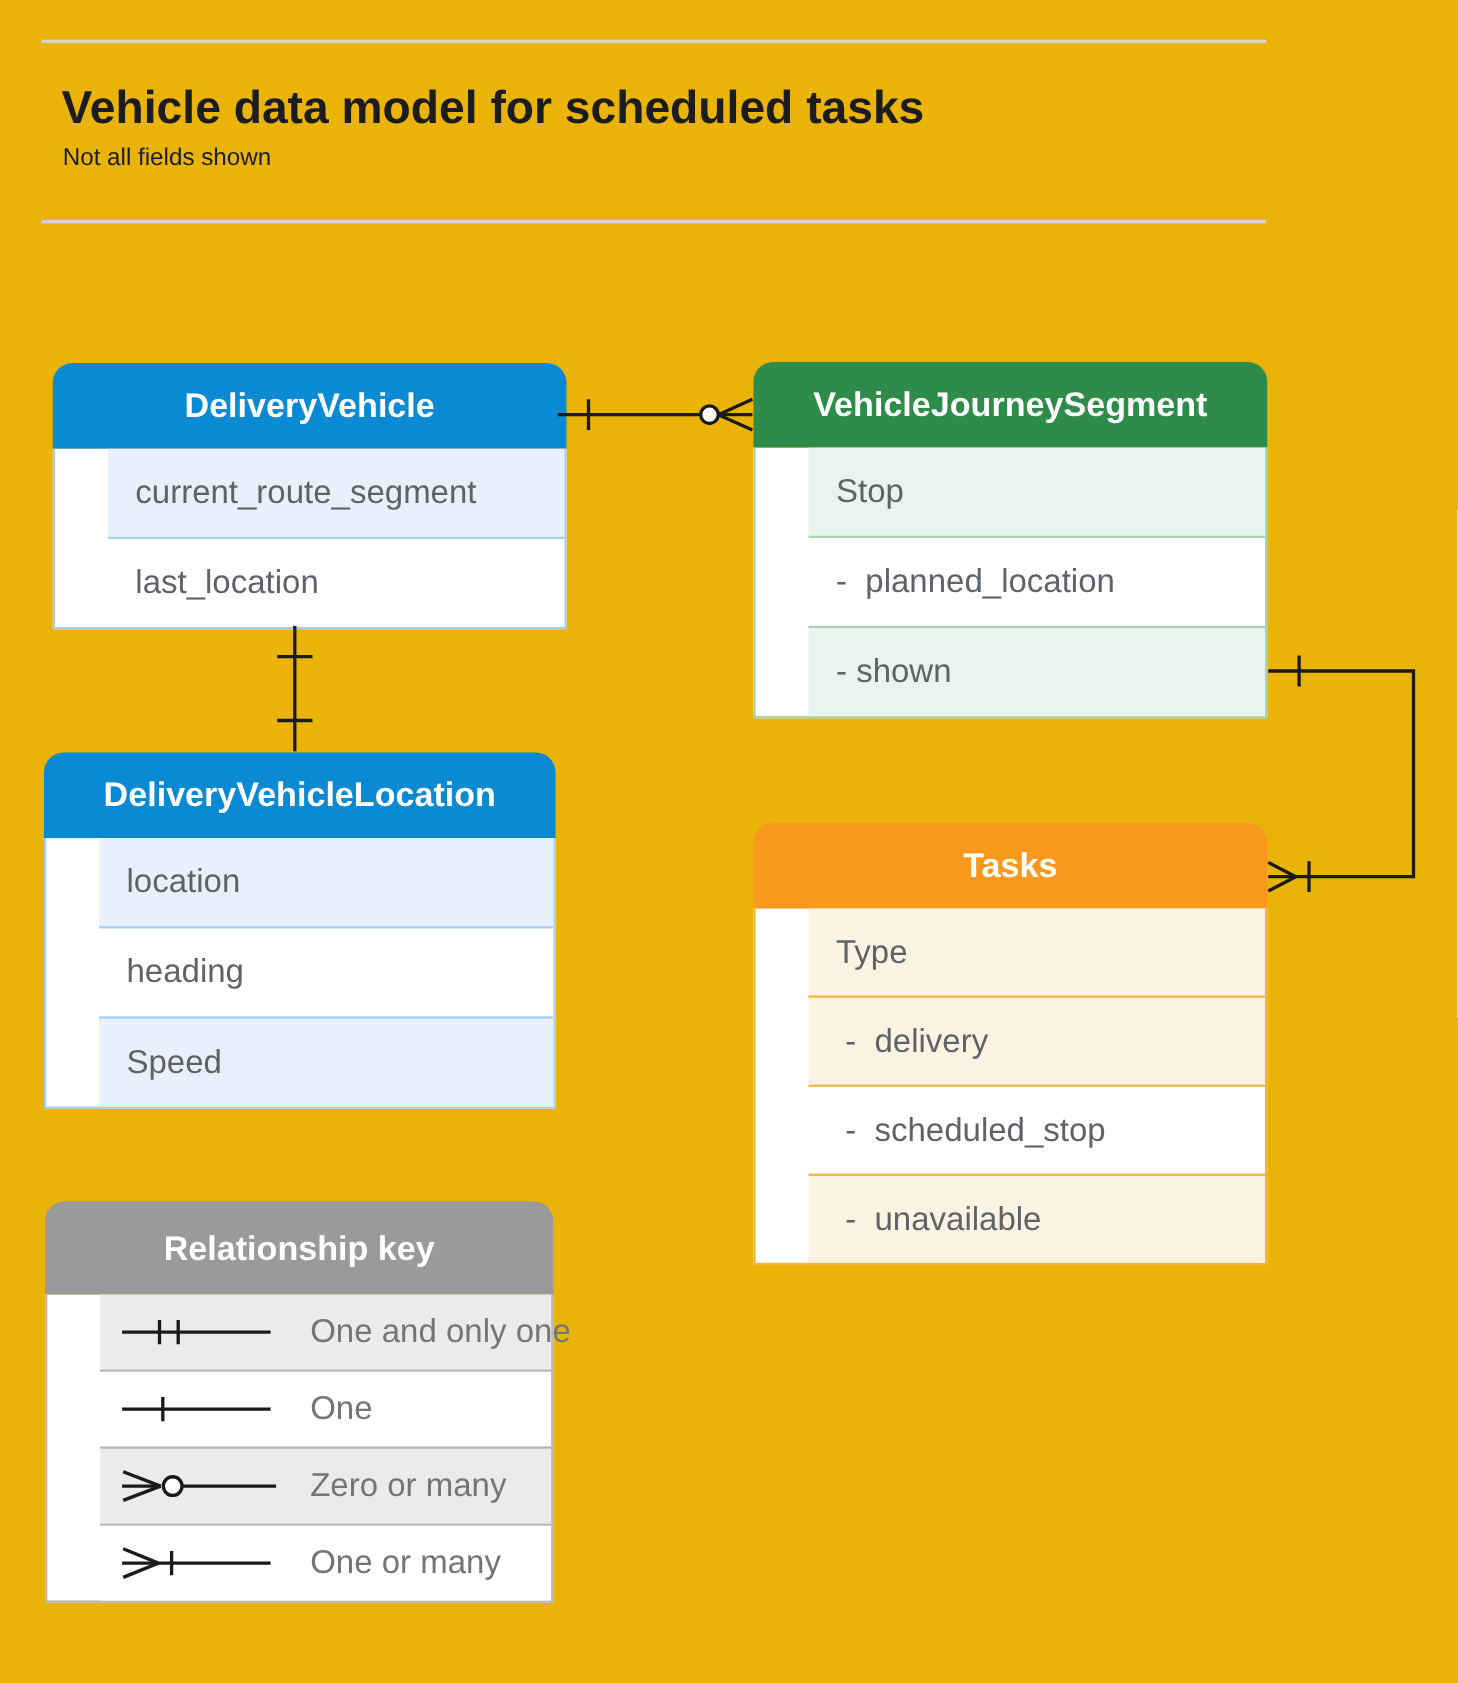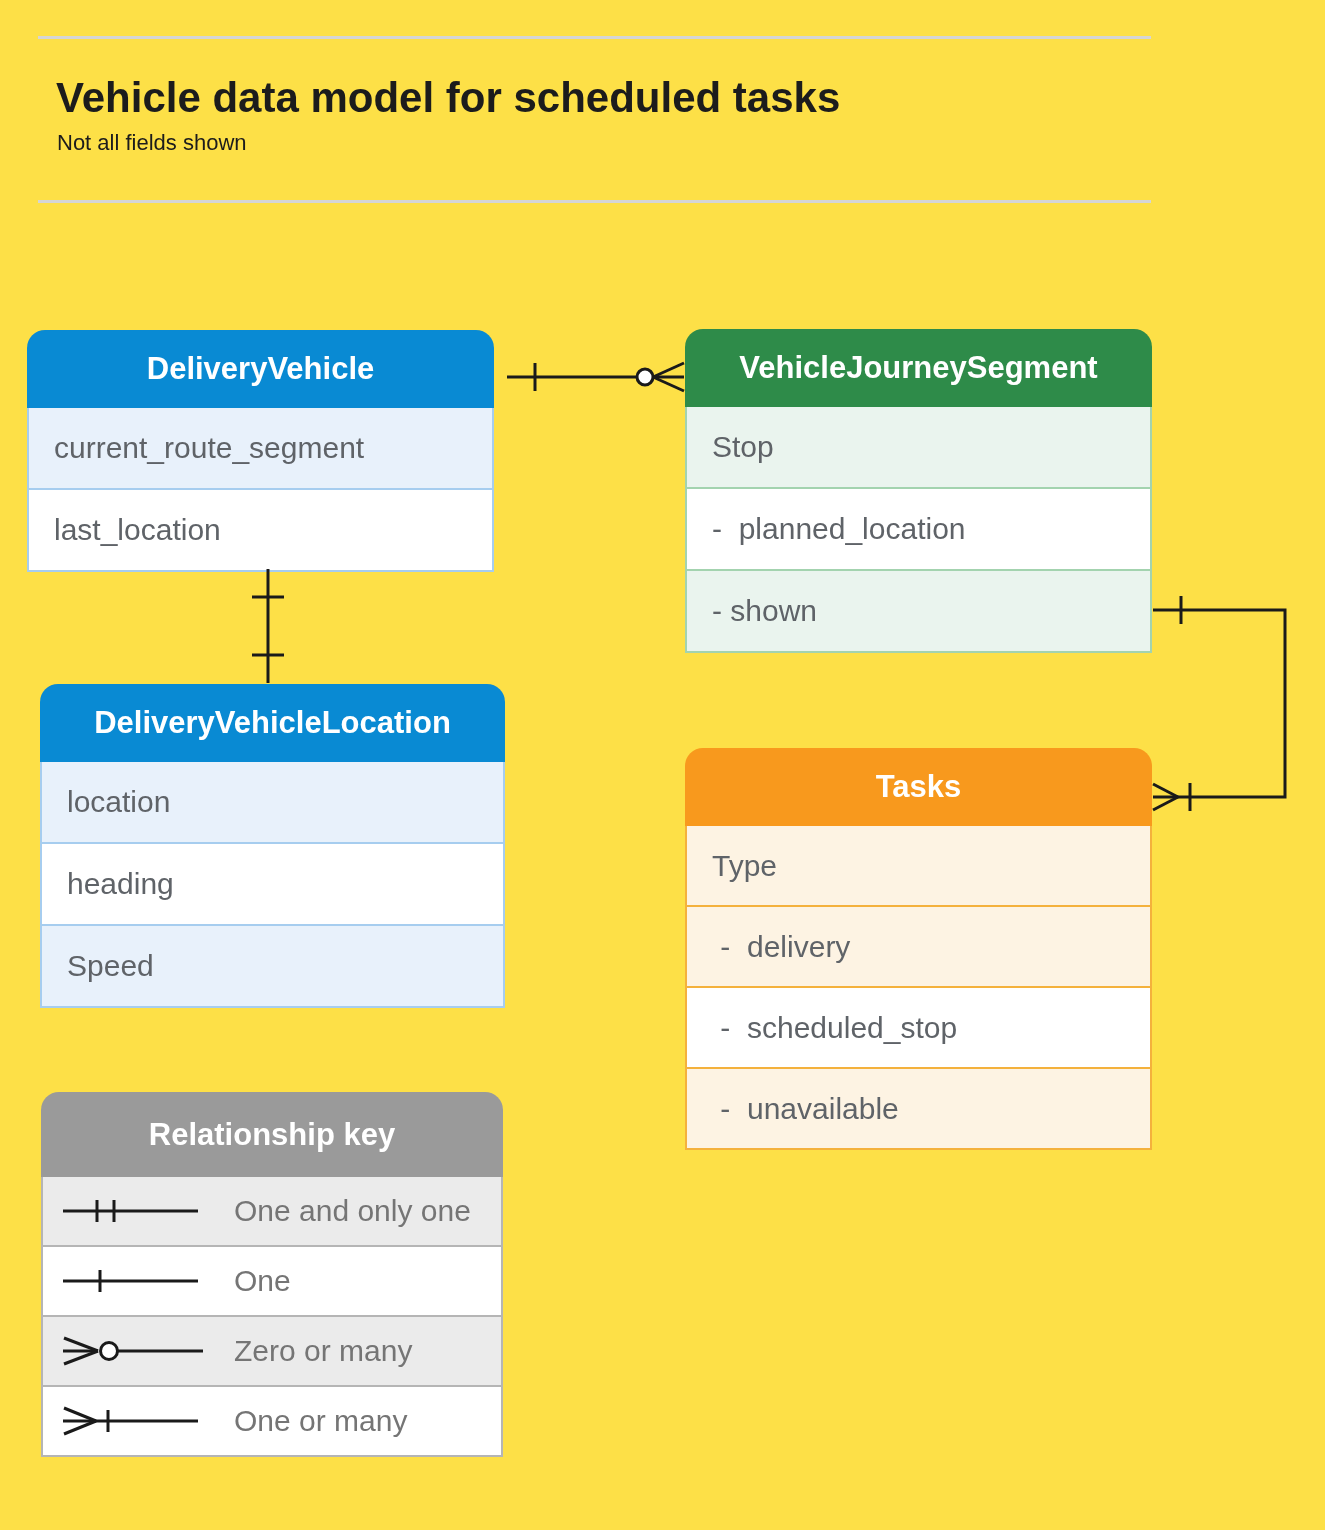--- a/index.html
+++ b/index.html
@@ -1,38 +1,38 @@
 <!DOCTYPE html>
 <html style="--c-blue: #098ad3; --c-blue_light: #e8f1fb; --c-blue_border: #a6cdef; --c-green: #2e8b49; --c-green_light: #eaf4ee; --c-green_border: #a3d3af; --c-orange: #f8991d; --c-orange_light: #fdf3e3; --c-orange_border: #f4b13c; --c-gray: #9a9a9a; --c-gray_light: #ebebeb; --c-gray_border: #b5b5b5; --c-row_text: #5f6368; --c-connector: #1a1a1a;"><head>
 <meta charset="utf-8">
 <style>
   html,body{margin:0;padding:0;background:#ffffff;}
   body{font-family:"Liberation Sans","DejaVu Sans",sans-serif;}
-  .page{position:relative;width:1325px;height:1530px;background:#fde047;overflow:hidden;}
+  .page{position:relative;width:1325px;height:1530px;background:#eab308;overflow:hidden;}
 
   .rule{position:absolute;height:3px;background:#d5d5d5;left:38px;width:1113px;}
   .rule.top{top:36px;}
   .rule.bottom{top:200px;}
 
   .page-title{position:absolute;left:56px;top:74px;font-size:42px;font-weight:700;color:#1c1c1c;letter-spacing:0px;}
   .page-subtitle{position:absolute;left:57px;top:130px;font-size:22px;color:#1c1c1c;text-align:right;}
 
   
   .theme-blue  {--hdr:var(--c-blue,#098ad3);  --bc:var(--c-blue_border,#a6cdef);  --tint:var(--c-blue_light,#e8f1fb);}
   .theme-green {--hdr:var(--c-green,#2e8b49); --bc:var(--c-green_border,#a3d3af); --tint:var(--c-green_light,#eaf4ee);}
   .theme-orange{--hdr:var(--c-orange,#f8991d);--bc:var(--c-orange_border,#f4b13c);--tint:var(--c-orange_light,#fdf3e3);}
   .theme-gray  {--hdr:var(--c-gray,#9a9a9a);  --bc:var(--c-gray_border,#b5b5b5);  --tint:var(--c-gray_light,#ebebeb);}
 
   .entity{position:absolute;width:467px;}
   .e-header{height:78px;background:var(--hdr);border-radius:18px 18px 0 0;
     display:flex;align-items:center;justify-content:center;
     color:#fff;font-size:31px;font-weight:700;}
   .e-rows{border:2px solid var(--bc);border-top:none;background:#fff;box-sizing:border-box;}
   .e-row{height:80px;display:flex;align-items:center;padding-left:25px;
-    font-size:30px;color:#5f6368;white-space:pre;border-top:2px solid var(--bc);background:#fff;}
+    font-size:30px;color:#5f6368;white-space:pre;border-top:2px solid var(--bc);background:#fff;margin-left:48px;}
   .e-row:first-child{border-top:none;}
   .e-row.tint{background:var(--tint);}
 
   
   .legend .e-header{height:85px;}
   .legend .e-row{height:68px;padding-left:15px;}
   .legend-icon{width:150px;height:44px;flex:none;color:#1a1a1a;}
   .legend-label{margin-left:26px;font-size:30px;color:#757575;white-space:pre;}
 
   
@@ -41,21 +41,21 @@
 </head>
 <body>
 
 <div class="page">
 
   <div class="rule top"></div>
   <div class="page-title">Vehicle data model for scheduled tasks</div>
   <div class="page-subtitle">Not all fields shown</div>
   <div class="rule bottom"></div>
 
-  <div class="entity theme-blue" style="left:27px;top:330px;">
+  <div class="entity theme-blue" style="left:48px;top:330px;">
     <div class="e-header">DeliveryVehicle</div>
     <div class="e-rows">
       <div class="e-row tint">current_route_segment</div>
       <div class="e-row">last_location</div>
     </div>
   </div>
 
   <div class="entity theme-green" style="left:685px;top:329px;">
     <div class="e-header">VehicleJourneySegment</div>
     <div class="e-rows">

